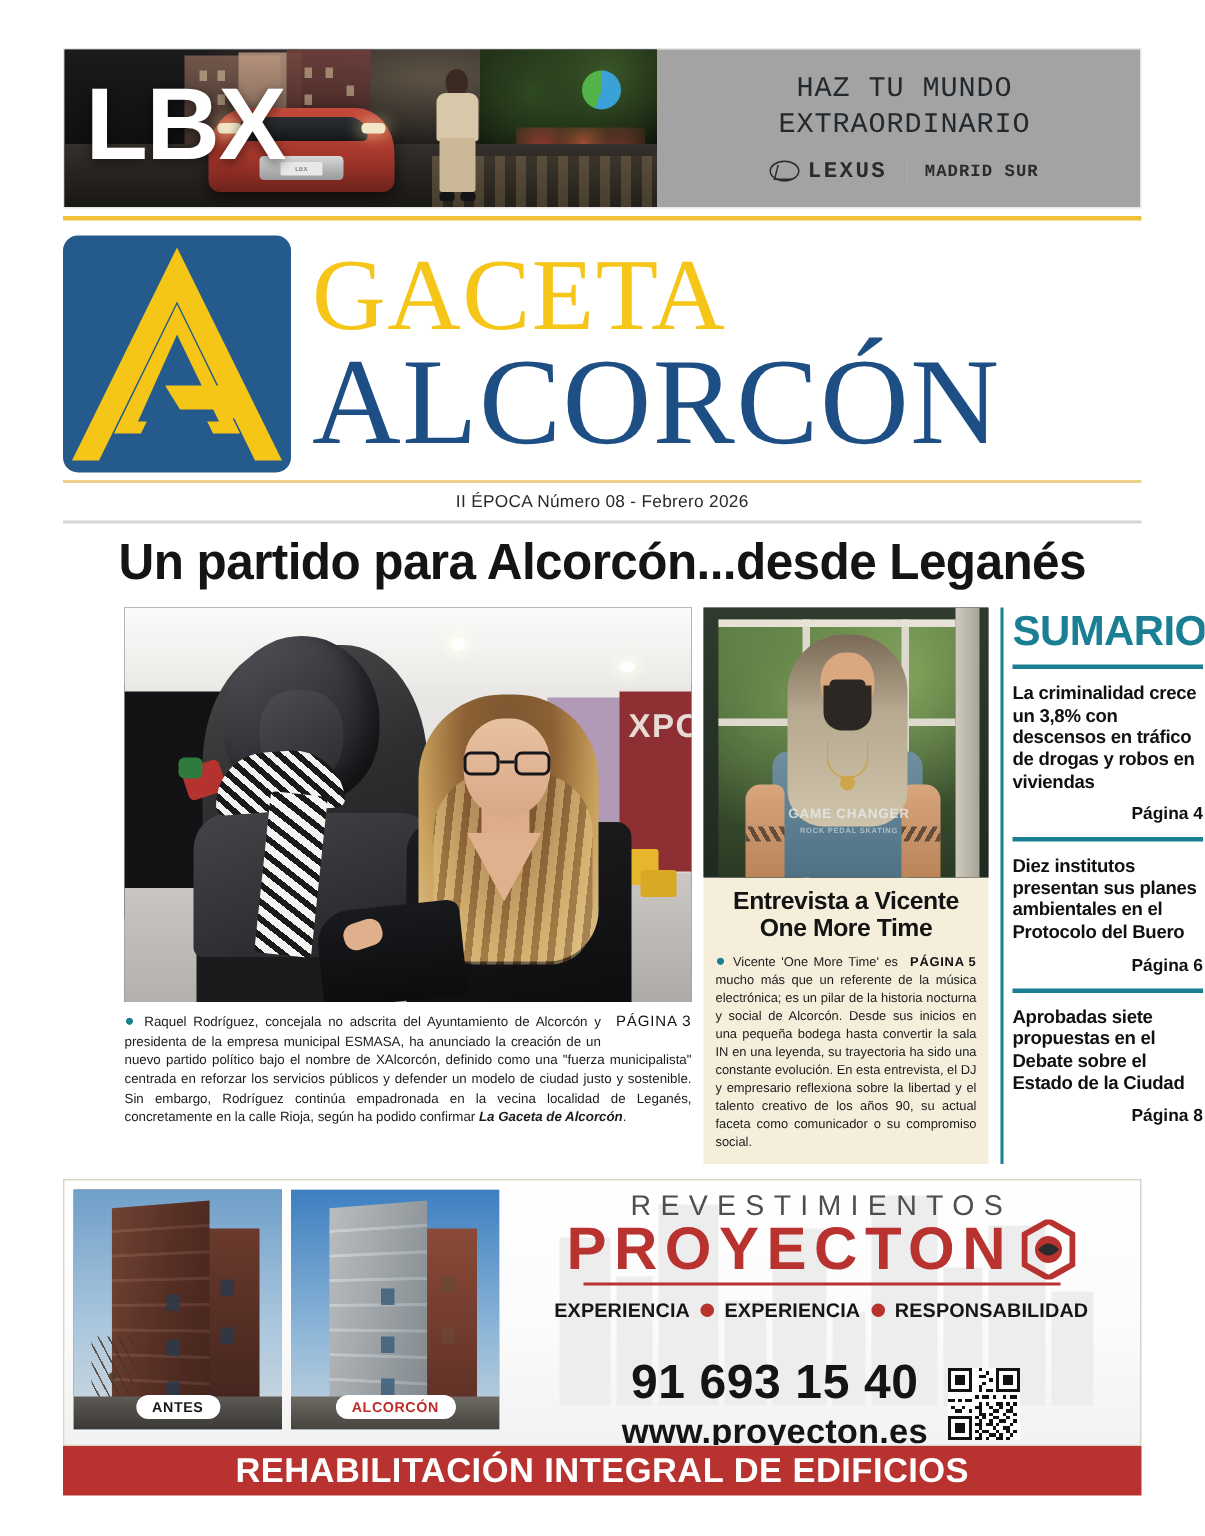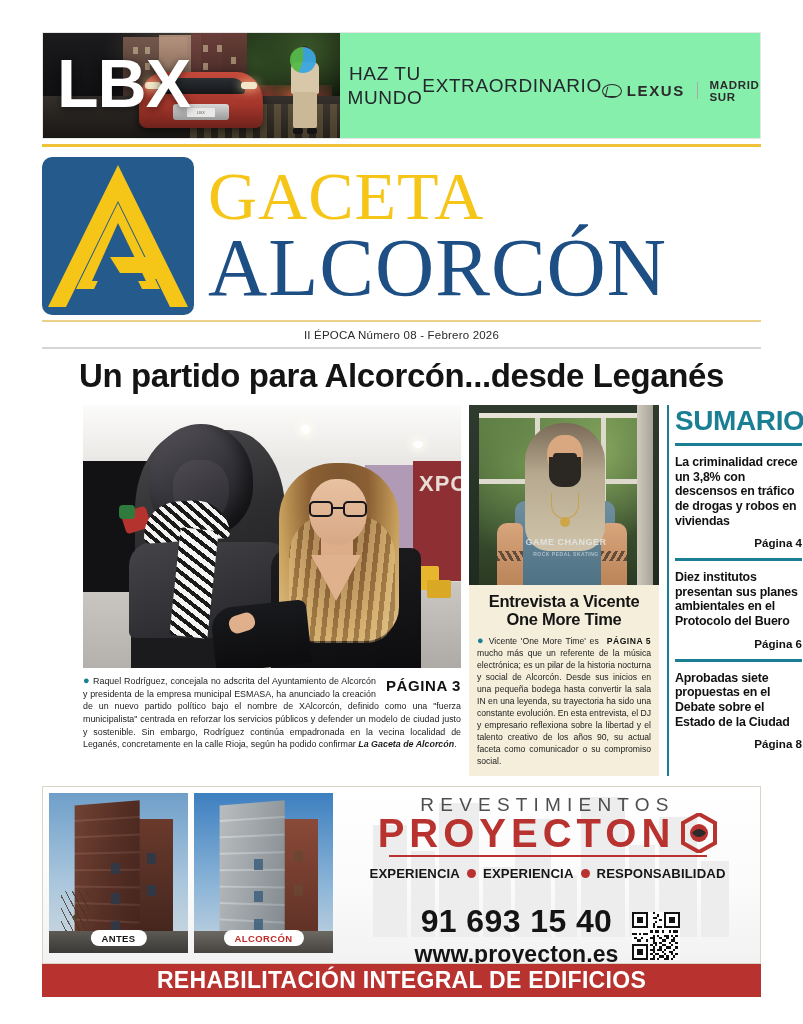--- a/index.html
+++ b/index.html
@@ -75,23 +75,23 @@
   .ta-shoe2{ position:absolute; right:8px; bottom:0; width:10px; height:6px; background:#141414; border-radius:2px;}
   .ta-eco { position:absolute; right:24px; top:14px; width:26px; height:26px; border-radius:50%;
     background: conic-gradient(#3aa6df 0 55%, #56b94a 55% 100%); opacity:.95;}
   .ta-lbx {
     position:absolute; left:14px; top:16px;
     font-size:68px; font-weight:700; letter-spacing:-1px;
     color:#ffffff; font-family:"Liberation Sans", sans-serif;
     line-height:1; text-shadow:0 2px 8px rgba(0,0,0,.55);
   }
   .topad-text {
-    flex:1; display:flex; flex-direction:row;
+    flex:1; display:flex; flex-direction:column;
     align-items:center; justify-content:center;
-    background:#86efac; padding-left:8px;
+    background:#a3a3a3; padding-left:8px;font-family:Liberation Mono, monospace;
   }
   .topad-claim {
     font-size:19px; line-height:1.24; letter-spacing:.6px;
     color:#23282c; text-align:center; font-weight:400;
   }
   .topad-brandrow {
     display:flex; align-items:center; gap:12px; margin-top:10px;
   }
   .lexus-mark { display:flex; align-items:center; gap:5px; color:#2b2b2b;}
   .lexus-oval {
@@ -244,21 +244,21 @@
   .pm-hand { position:absolute; left:146px; bottom:36px; width:26px; height:18px; background:#e0b08c; border-radius:8px; transform:rotate(-18deg);}
 
   
   .caption {
     margin-top:7px; width:378px;
     font-size:8.9px; line-height:1.42; color:#1b1b1b; text-align:justify;
   }
   .caption .bullet { color:#1a7f93; font-size:11px; line-height:0; }
   .caption em { font-style:italic; font-weight:700; }
   .cap-page {
-    float:right; font-weight:700; font-size:15px; letter-spacing:.6px; color:#111;
+    float:right; font-weight:400; font-size:10px; letter-spacing:.6px; color:#111;
     margin-left:10px;
   }
 
   
   .photo-vicente { position:relative; width:190px; height:180px; overflow:hidden; background:#2a2a2a;}
   .pv-frame { position:absolute; inset:0; background:linear-gradient(180deg,#2f3b2e,#1f2a20); }
   .pv-winbg {
     position:absolute; left:10px; top:8px; right:22px; bottom:0;
     background:
       radial-gradient(ellipse at 30% 30%, #6d8f4e 0%, rgba(40,60,30,0) 55%),

